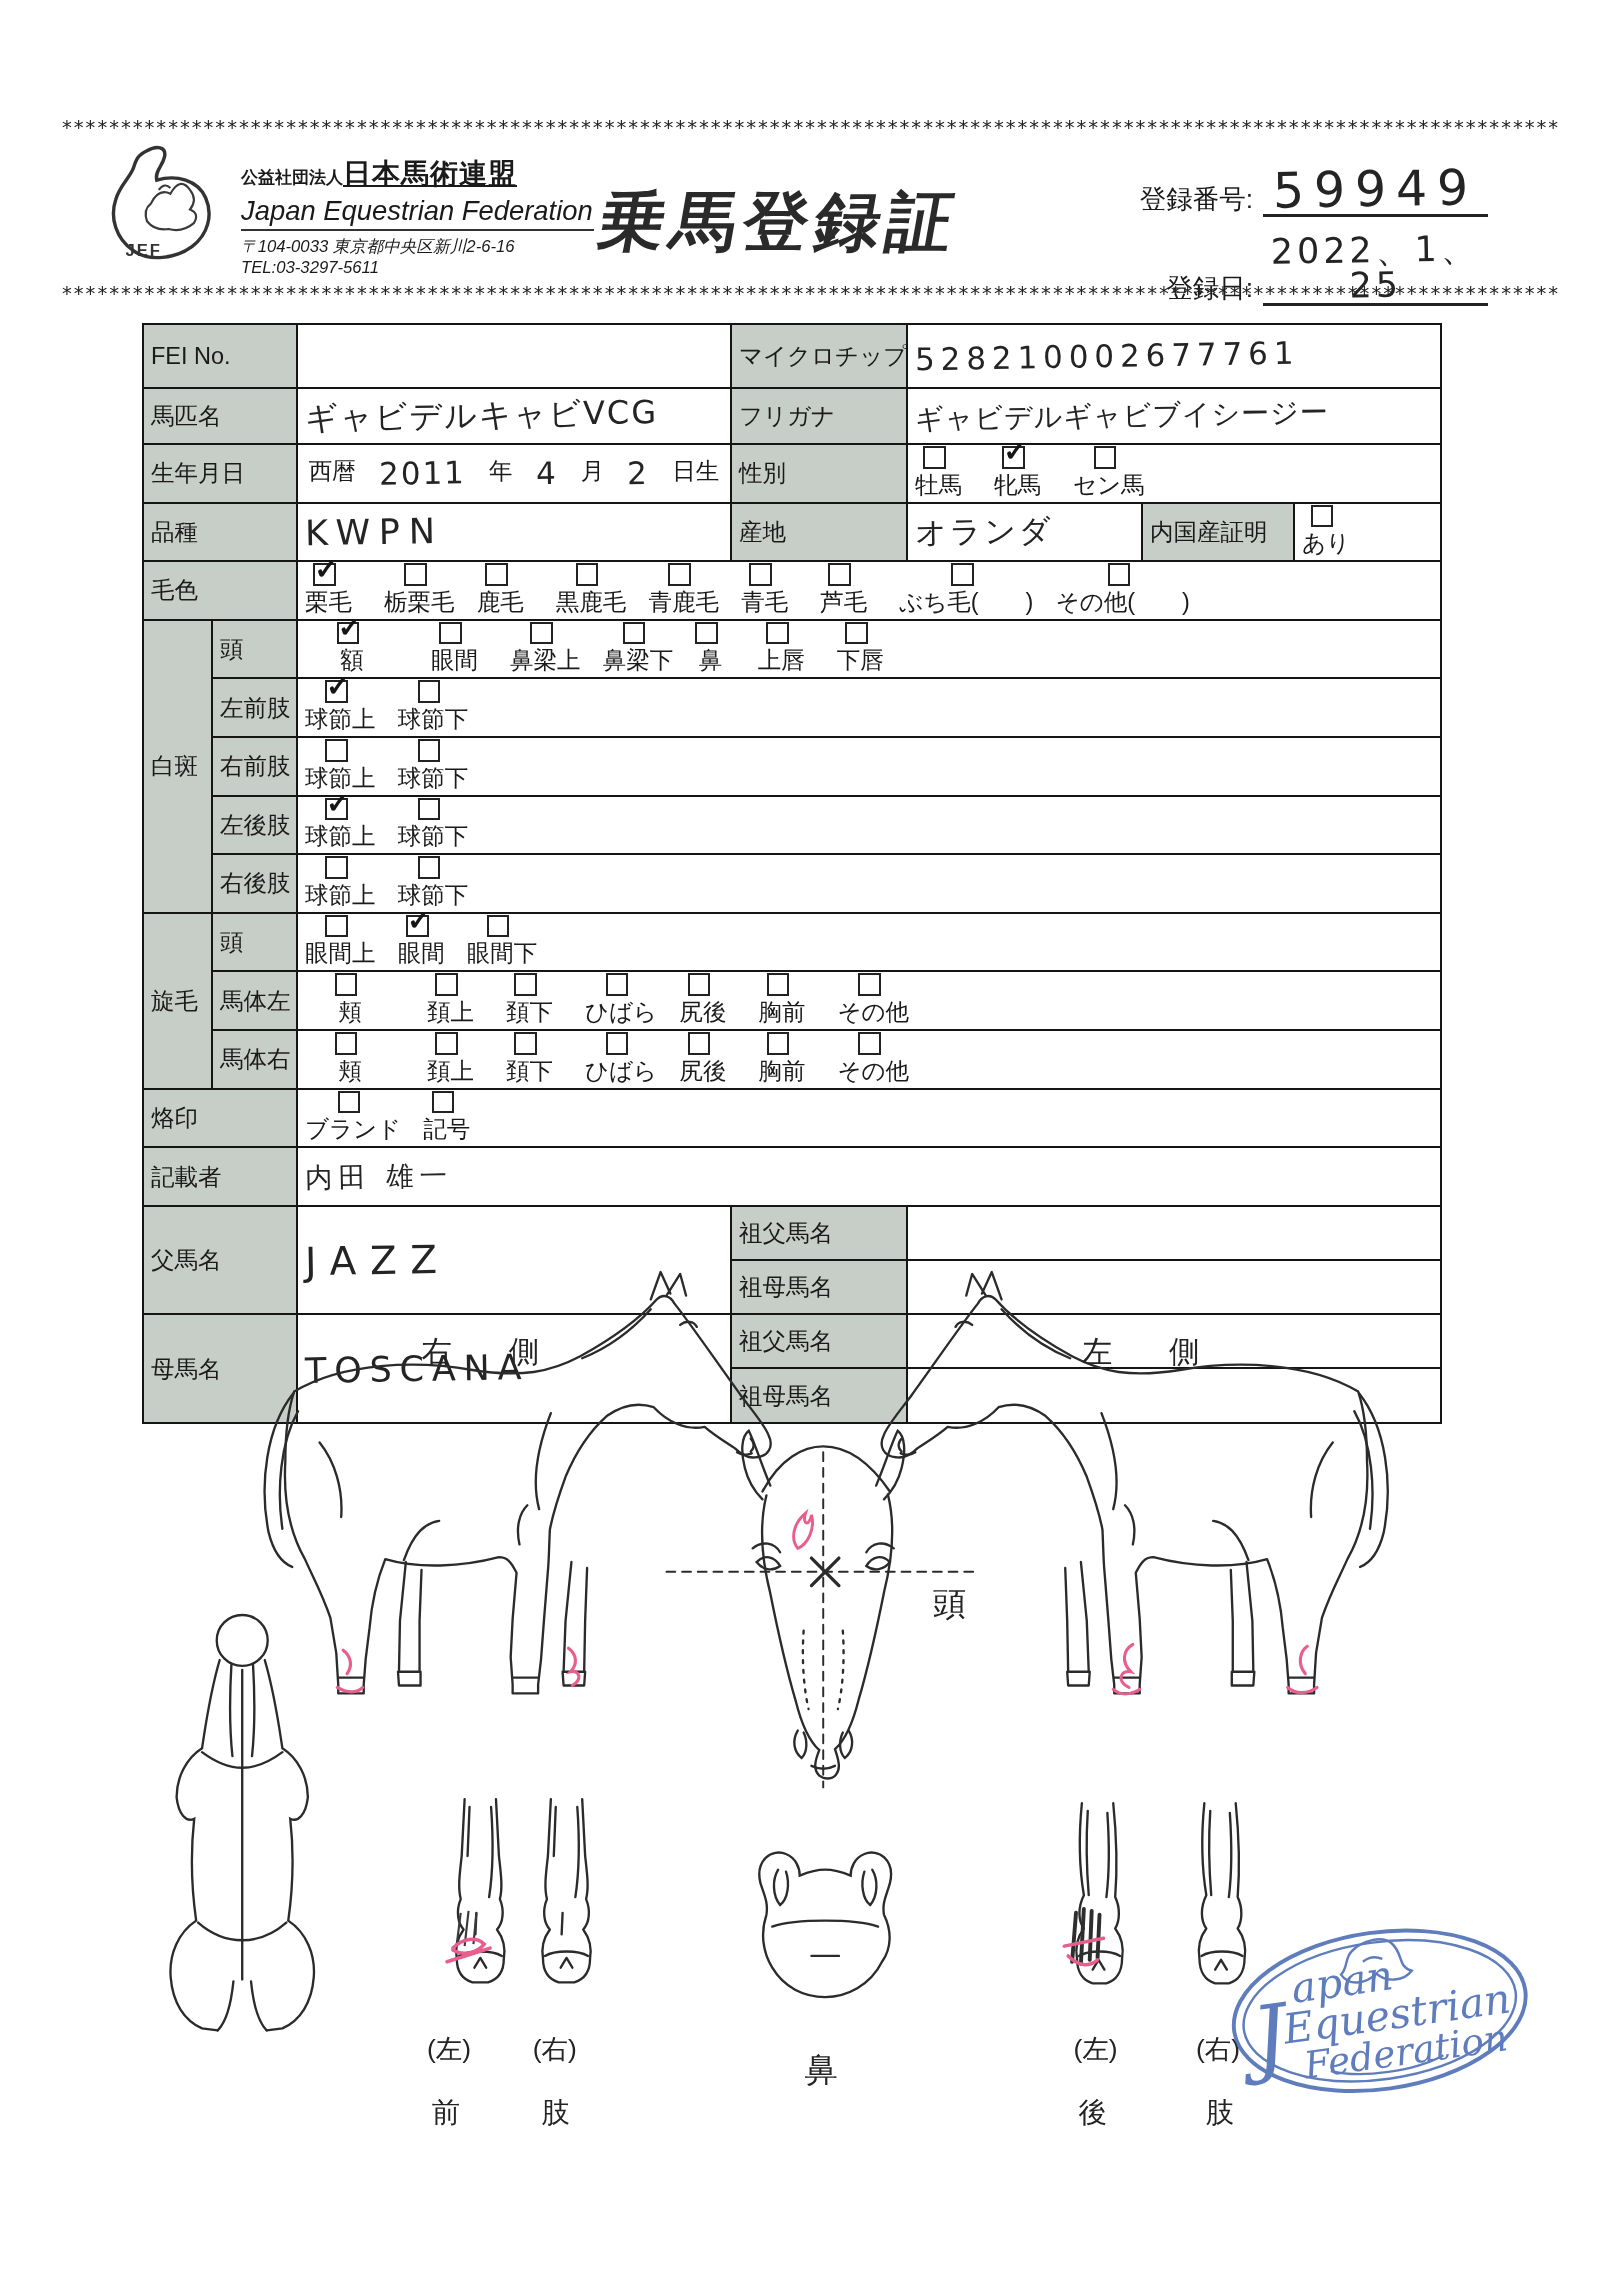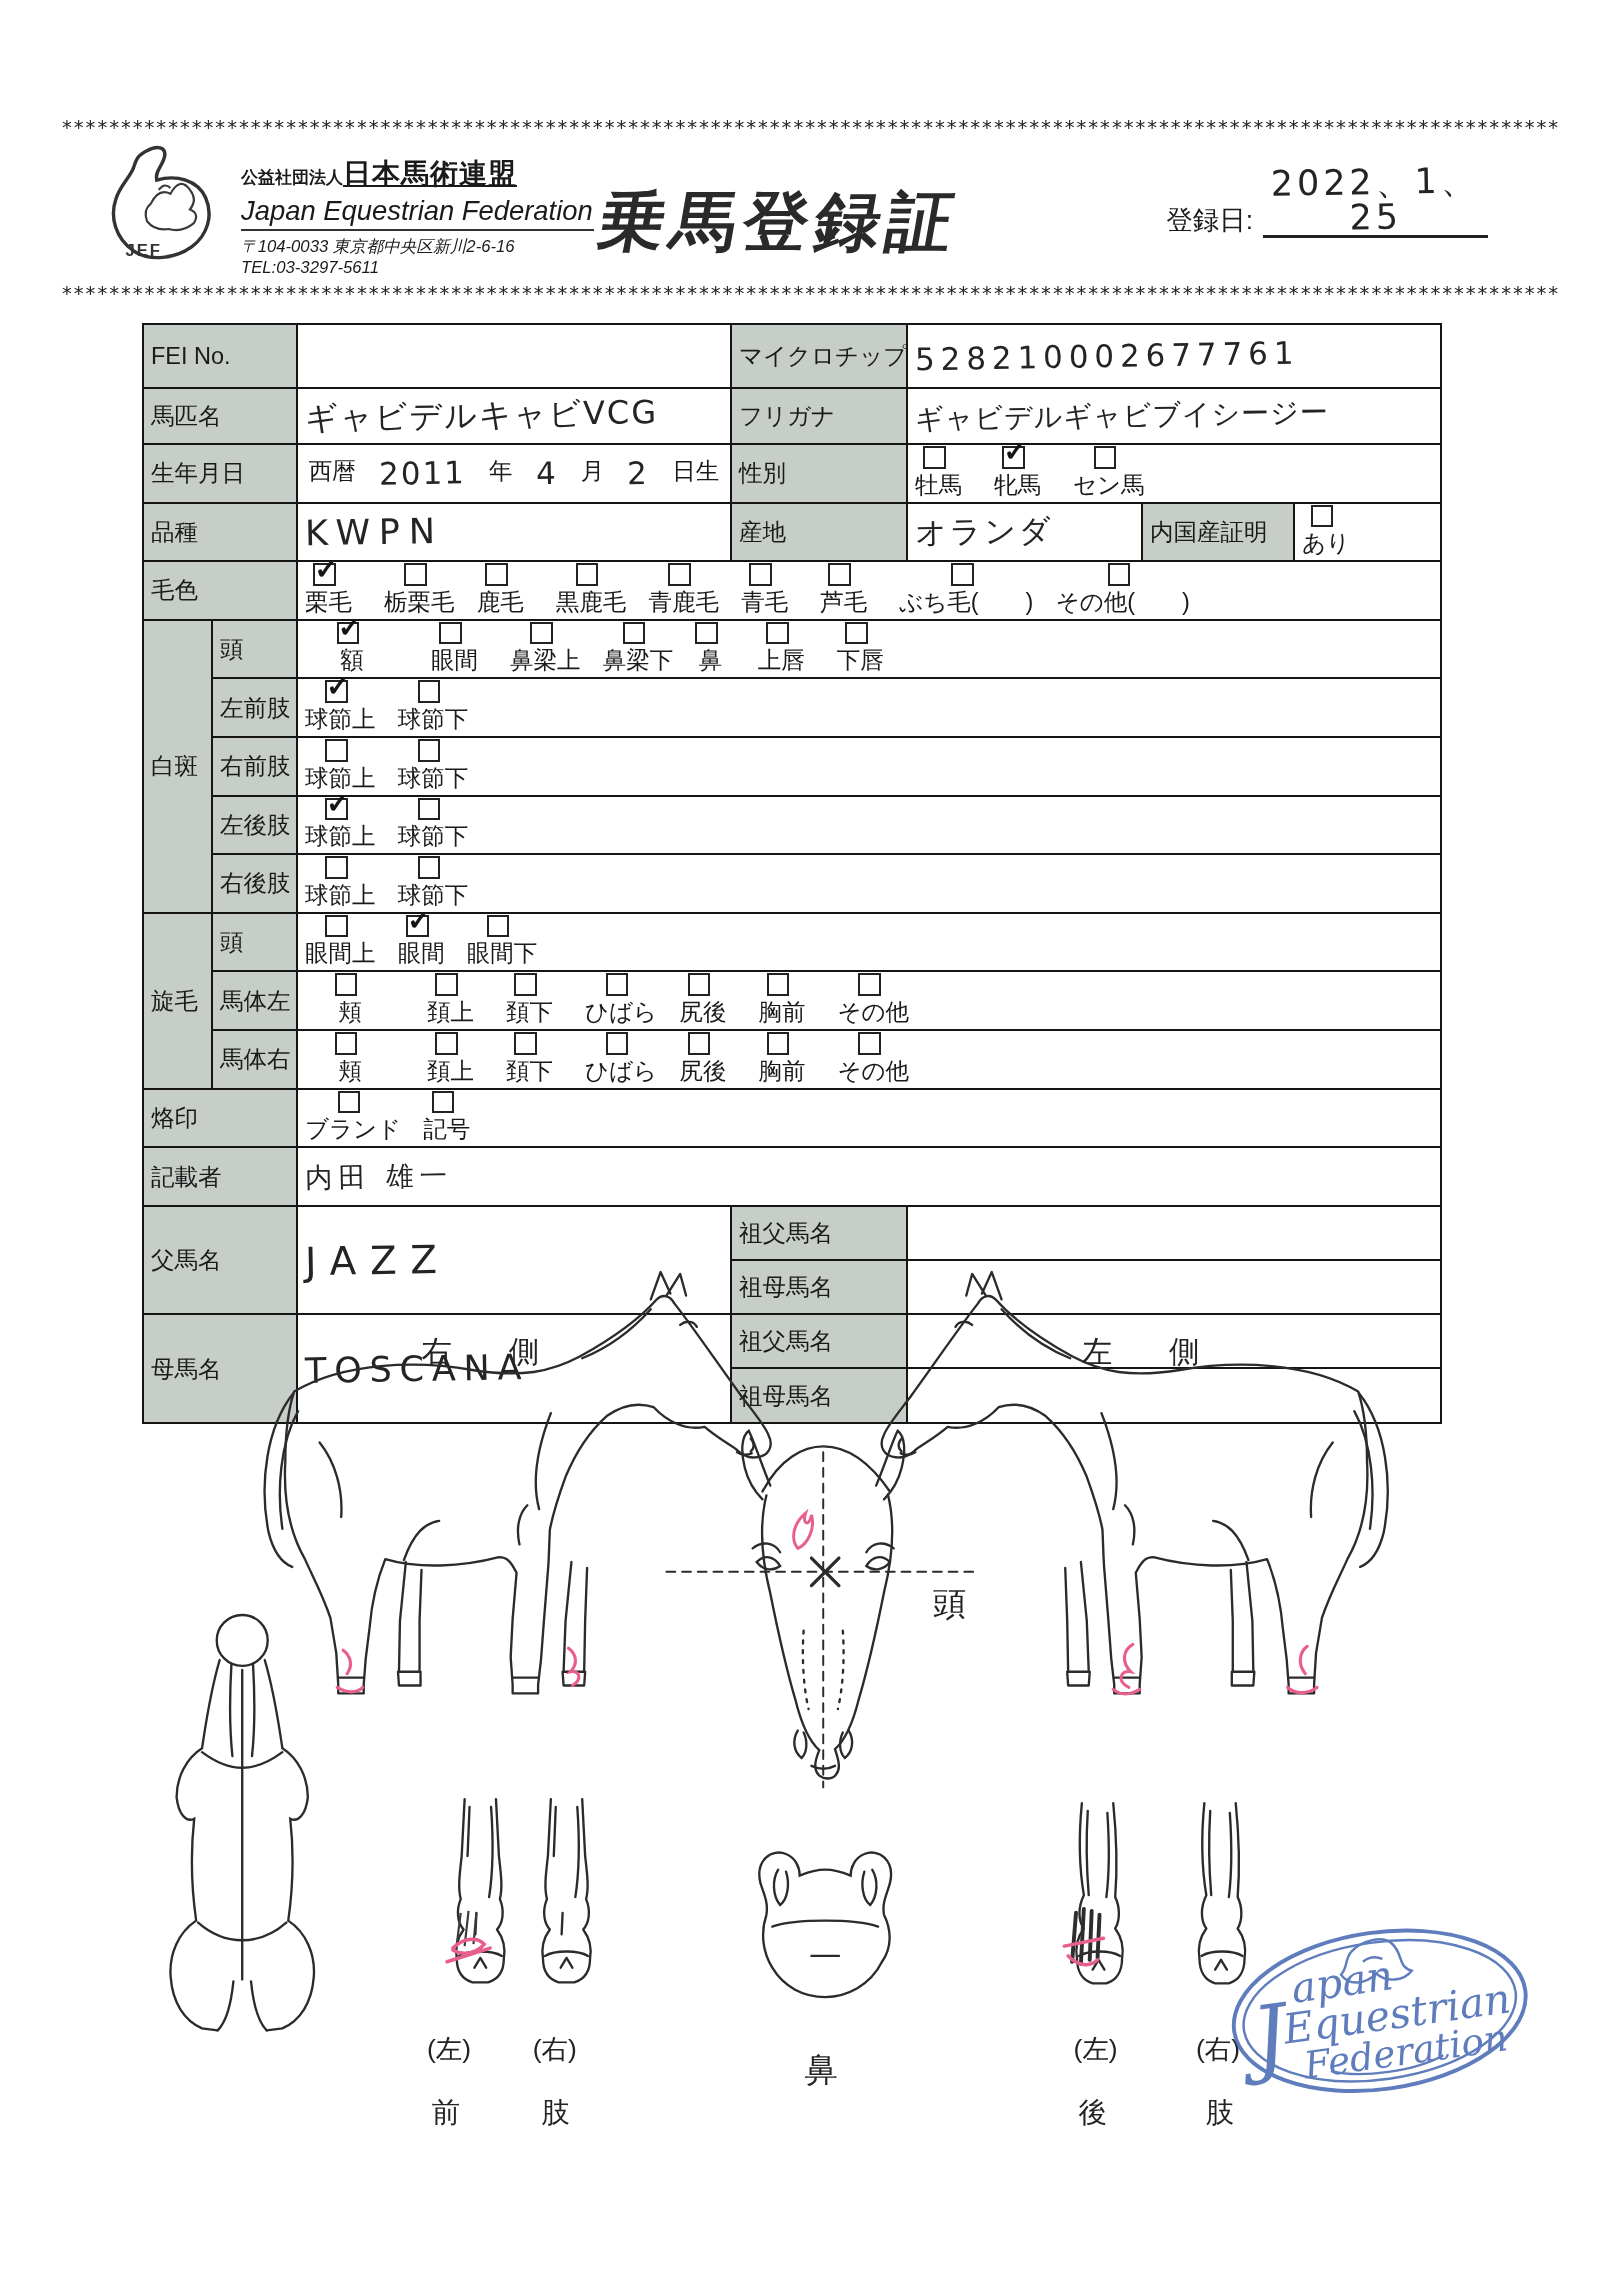--- a/index.html
+++ b/index.html
@@ -78,20 +78,24 @@
   </div>
   <div class="org-en">Japan Equestrian Federation</div>
   <div class="org-addr">〒104-0033 東京都中央区新川2-6-16</div>
   <div class="org-tel">TEL:03-3297-5611</div>
 </div>
 
 <div class="main-title">乗馬登録証</div>
 
 <div class="reg-block">
   <div class="reg-row">
+    <span class="reg-lbl">登録番号:</span>
+    <span class="reg-val"><span class="hand h-regno">59949</span></span>
+  </div>
+  <div class="reg-row">
     <span class="reg-lbl">登録日:</span>
     <span class="reg-val"><span class="hand h-regdate">2022、1、25</span></span>
   </div>
 </div>
 
 <div class="sep" style="top:282px">******************************************************************************************************************************************************</div>
 
 <table class="cert">
   <colgroup>
     <col style="width:69px">

